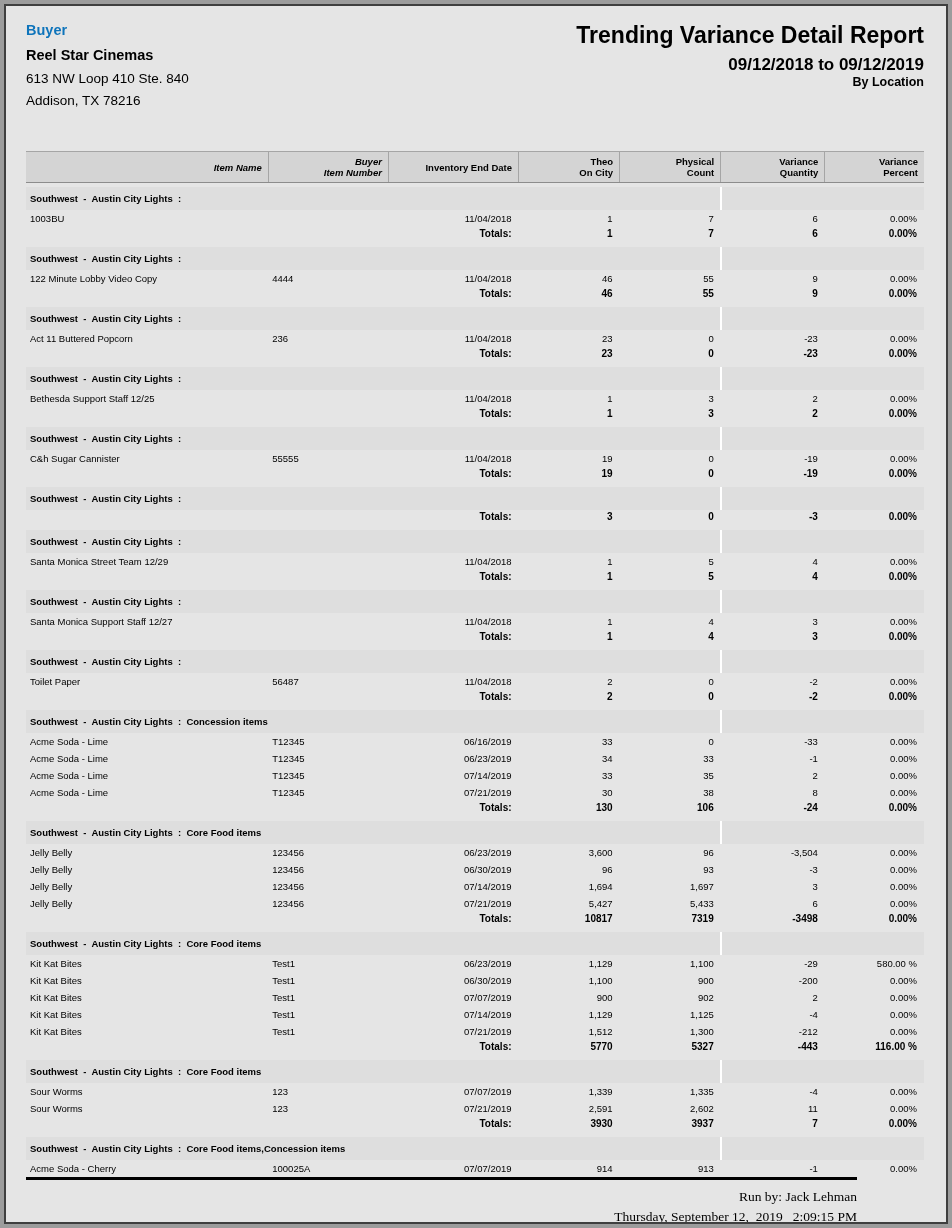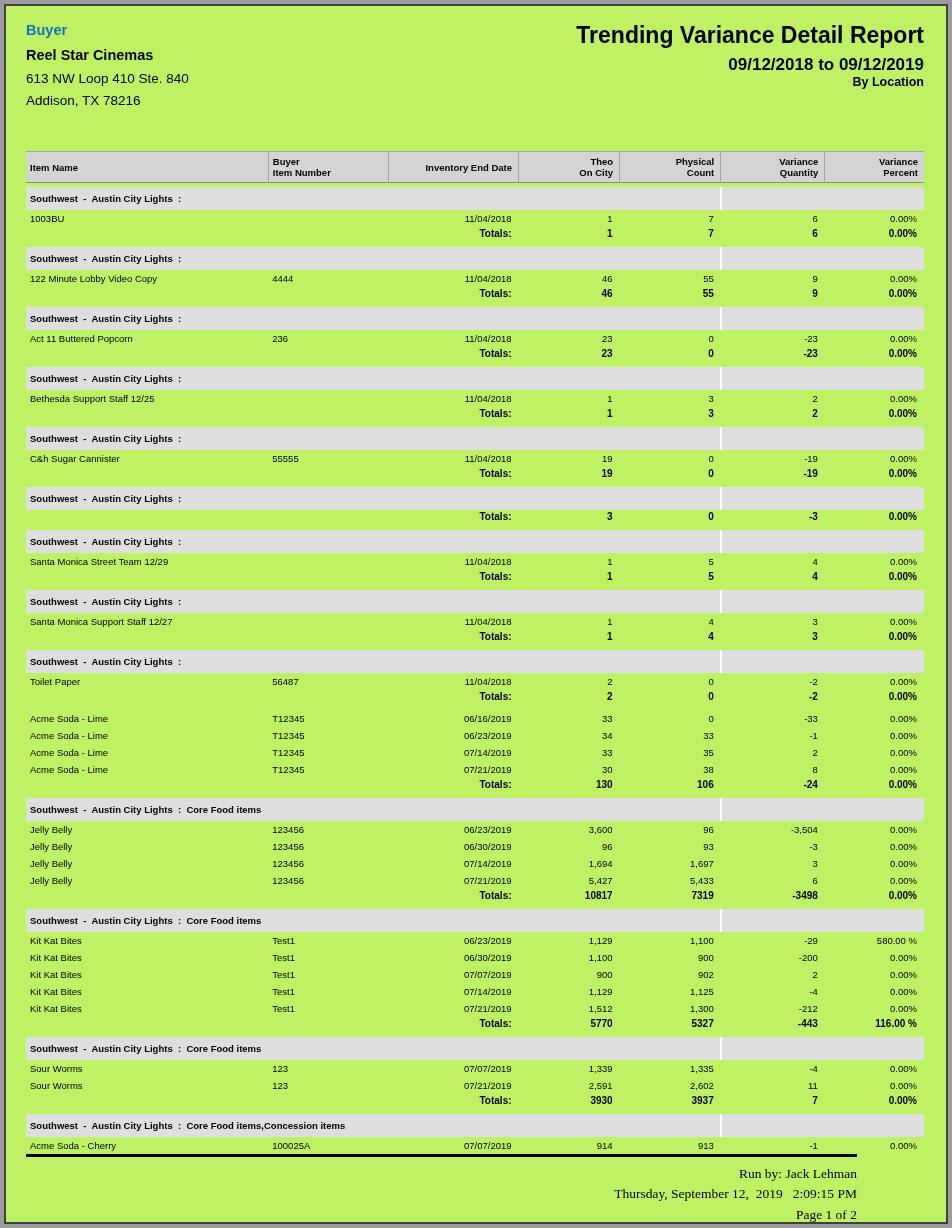--- a/index.html
+++ b/index.html
@@ -6,21 +6,21 @@
   body {
     width: 952px; height: 1228px;
     background: #9c9c9c;
     font-family: "Liberation Sans", sans-serif;
     color: #000;
   }
   .page {
     box-sizing: border-box;
     margin: 4px;
     width: 944px; height: 1220px;
-    background: #bef264;
+    background: #e5e5e5;
     border: 2px solid #3f3f3f;
     padding: 16px 22px 12px 20px;
     overflow: hidden;
     display: flex;
     flex-direction: column;
   }
   
   .top-header { display: flex; justify-content: space-between; margin-bottom: 36px; }
   .buyer-label { color: #0e74bb; font-weight: bold; font-size: 14.5px; margin-bottom: 9px; }
   .buyer-name  { font-weight: bold; font-size: 14.5px; margin-bottom: 8px; }
@@ -34,21 +34,21 @@
   thead th {
     background: #d4d4d4;
     font-size: 9.5px; font-weight: bold;
     white-space: pre-line;
     padding: 4px 6px 4px 4px;
     vertical-align: middle;
     border-top: 1px solid #a5a5a5;
     border-bottom: 1px solid #8c8c8c;
   }
   thead th + th { border-left: 1px solid #a5a5a5; }
-  th.al { text-align: left; }
+  th.al { text-align: right; font-style: italic; }
   th.ar { text-align: right; }
   .spacer-row td { height: 4px; padding: 0; font-size: 0; line-height: 0; }
   .band {
     background: #dedede;
     font-weight: bold; font-size: 9.5px;
     padding: 6px 4px;
     white-space: pre;
     overflow: hidden;
   }
   .band-right { border-left: 2px solid #ffffff; }
@@ -325,20 +325,24 @@
           <td colspan="2"></td>
           <td class="cell-right">Totals:</td>
           <td class="cell-right">2</td>
           <td class="cell-right">0</td>
           <td class="cell-right">-2</td>
           <td class="cell-right">0.00%</td>
         </tr>
         <tr class="spacer-row">
           <td colspan="7"></td>
         </tr>
+        <tr class="group-row">
+          <td class="band" colspan="5">Southwest  -  Austin City Lights  :  Concession items</td>
+          <td class="band band-right" colspan="2"></td>
+        </tr>
         <tr class="data-row">
           <td class="cell-left">Acme Soda - Lime</td>
           <td class="cell-left">T12345</td>
           <td class="cell-right">06/16/2019</td>
           <td class="cell-right">33</td>
           <td class="cell-right">0</td>
           <td class="cell-right">-33</td>
           <td class="cell-right">0.00%</td>
         </tr>
         <tr class="data-row">

